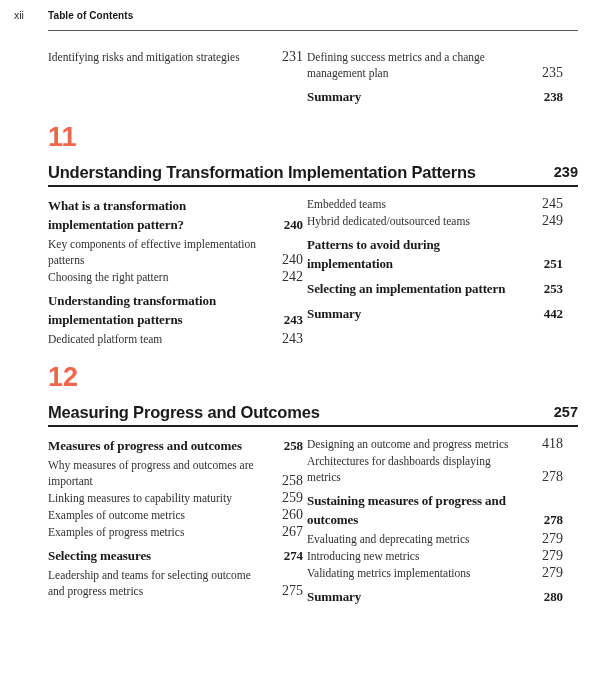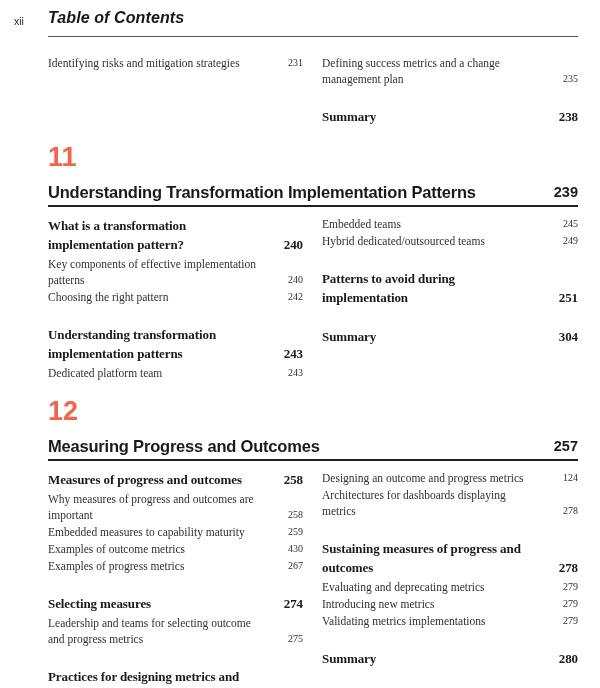--- a/index.html
+++ b/index.html
@@ -4,46 +4,46 @@
 <style>
   html,body{margin:0;padding:0;background:#ffffff;}
   .page{
     position:relative;width:600px;height:688px;overflow:hidden;background:#ffffff;
     font-family:"Liberation Serif",serif;
   }
   
   .hdr{display:flex;align-items:flex-end;padding:9px 22px 0 14px;
        font-family:"Liberation Sans",sans-serif;}
   .folio{width:34px;font-size:10.5px;color:#2a2a2a;}
-  .hdr-title{font-size:16px;font-weight:700;letter-spacing:.1px;color:#171717;font-style:italic;}
+  .hdr-title{font-size:10px;font-weight:700;letter-spacing:.1px;color:#171717;}
   .hdr-rule{margin:9px 22px 0 48px;border-top:1px solid var(--rule-light,#55565a);height:0;}
 
   .content{margin:0 22px 0 48px;width:530px;}
 
   
   .chapter{margin-top:16px;}
   .ch-num{font:700 27px/26px "Liberation Sans",sans-serif;color:var(--accent,#f0654c);}
   .ch-title-row{margin-top:12px;padding-bottom:3px;border-bottom:2px solid var(--rule-dark,#231f20);
     display:flex;align-items:flex-end;}
   .ch-title{font:700 16.5px/20px "Liberation Sans",sans-serif;letter-spacing:-0.2px;
     color:var(--text-bold,#1c1a19);}
   .ch-page{margin-left:auto;padding-left:10px;font:700 14.5px/20px "Liberation Sans",sans-serif;
     color:var(--text-bold,#1c1a19);}
 
   
-  .cols{display:flex;gap:19px;margin-top:9px;}
+  .cols{display:flex;gap:4px;margin-top:9px;}
   .cols.cont{margin-top:18px;}
   .col-left{width:255px;}
   .col-right{width:256px;}
 
   
   .e{display:flex;align-items:flex-end;margin-bottom:1px;}
   .lbl{white-space:pre;font-size:11.5px;line-height:16px;color:var(--text-sub,#32302e);}
-  .pg{margin-left:auto;padding-left:8px;font-size:10px;line-height:16px;color:var(--text-sub,#32302e);}
-  .e.b{margin-top:20px;margin-bottom:2px;}
+  .pg{margin-left:auto;padding-left:8px;font-size:14px;line-height:16px;color:var(--text-sub,#32302e);}
+  .e.b{margin-top:6px;margin-bottom:2px;}
   .e.b .lbl,.e.b .pg{font-weight:700;font-size:13px;line-height:19px;letter-spacing:-0.1px;
     color:var(--text-bold,#1c1a19);}
   .col-left > .e:first-child,.col-right > .e:first-child{margin-top:0;}
 </style>
 </head>
 <body>
 
 <div class="page">
 
   <header class="hdr">
@@ -114,22 +114,26 @@
             <div class="e">
     <span class="lbl">Hybrid dedicated/outsourced teams</span>
     <span class="pg">249</span>
   </div>
             <div class="e b">
     <span class="lbl">Patterns to avoid during
 implementation</span>
     <span class="pg">251</span>
   </div>
             <div class="e b">
+    <span class="lbl">Selecting an implementation pattern</span>
+    <span class="pg">253</span>
+  </div>
+            <div class="e b">
     <span class="lbl">Summary</span>
-    <span class="pg">304</span>
+    <span class="pg">442</span>
   </div>
           </div>
       </div>
     </section>
 
     <section class="chapter">
       <div class="ch-num">12</div>
       <div class="ch-title-row">
         <span class="ch-title">Measuring Progress and Outcomes</span>
         <span class="ch-page">257</span>
@@ -139,50 +143,45 @@
             <div class="e b">
     <span class="lbl">Measures of progress and outcomes</span>
     <span class="pg">258</span>
   </div>
             <div class="e">
     <span class="lbl">Why measures of progress and outcomes are
 important</span>
     <span class="pg">258</span>
   </div>
             <div class="e">
-    <span class="lbl">Embedded measures to capability maturity</span>
+    <span class="lbl">Linking measures to capability maturity</span>
     <span class="pg">259</span>
   </div>
             <div class="e">
     <span class="lbl">Examples of outcome metrics</span>
-    <span class="pg">430</span>
+    <span class="pg">260</span>
   </div>
             <div class="e">
     <span class="lbl">Examples of progress metrics</span>
     <span class="pg">267</span>
   </div>
             <div class="e b">
     <span class="lbl">Selecting measures</span>
     <span class="pg">274</span>
   </div>
             <div class="e">
     <span class="lbl">Leadership and teams for selecting outcome
 and progress metrics</span>
     <span class="pg">275</span>
   </div>
-            <div class="e b">
-    <span class="lbl">Practices for designing metrics and
-dashboards</span>
-    <span class="pg">276</span>
-  </div>
           </div>
         <div class="col-right">
             <div class="e">
     <span class="lbl">Designing an outcome and progress metrics</span>
-    <span class="pg">124</span>
+    <span class="pg">418</span>
   </div>
             <div class="e">
     <span class="lbl">Architectures for dashboards displaying
 metrics</span>
     <span class="pg">278</span>
   </div>
             <div class="e b">
     <span class="lbl">Sustaining measures of progress and
 outcomes</span>
     <span class="pg">278</span>

